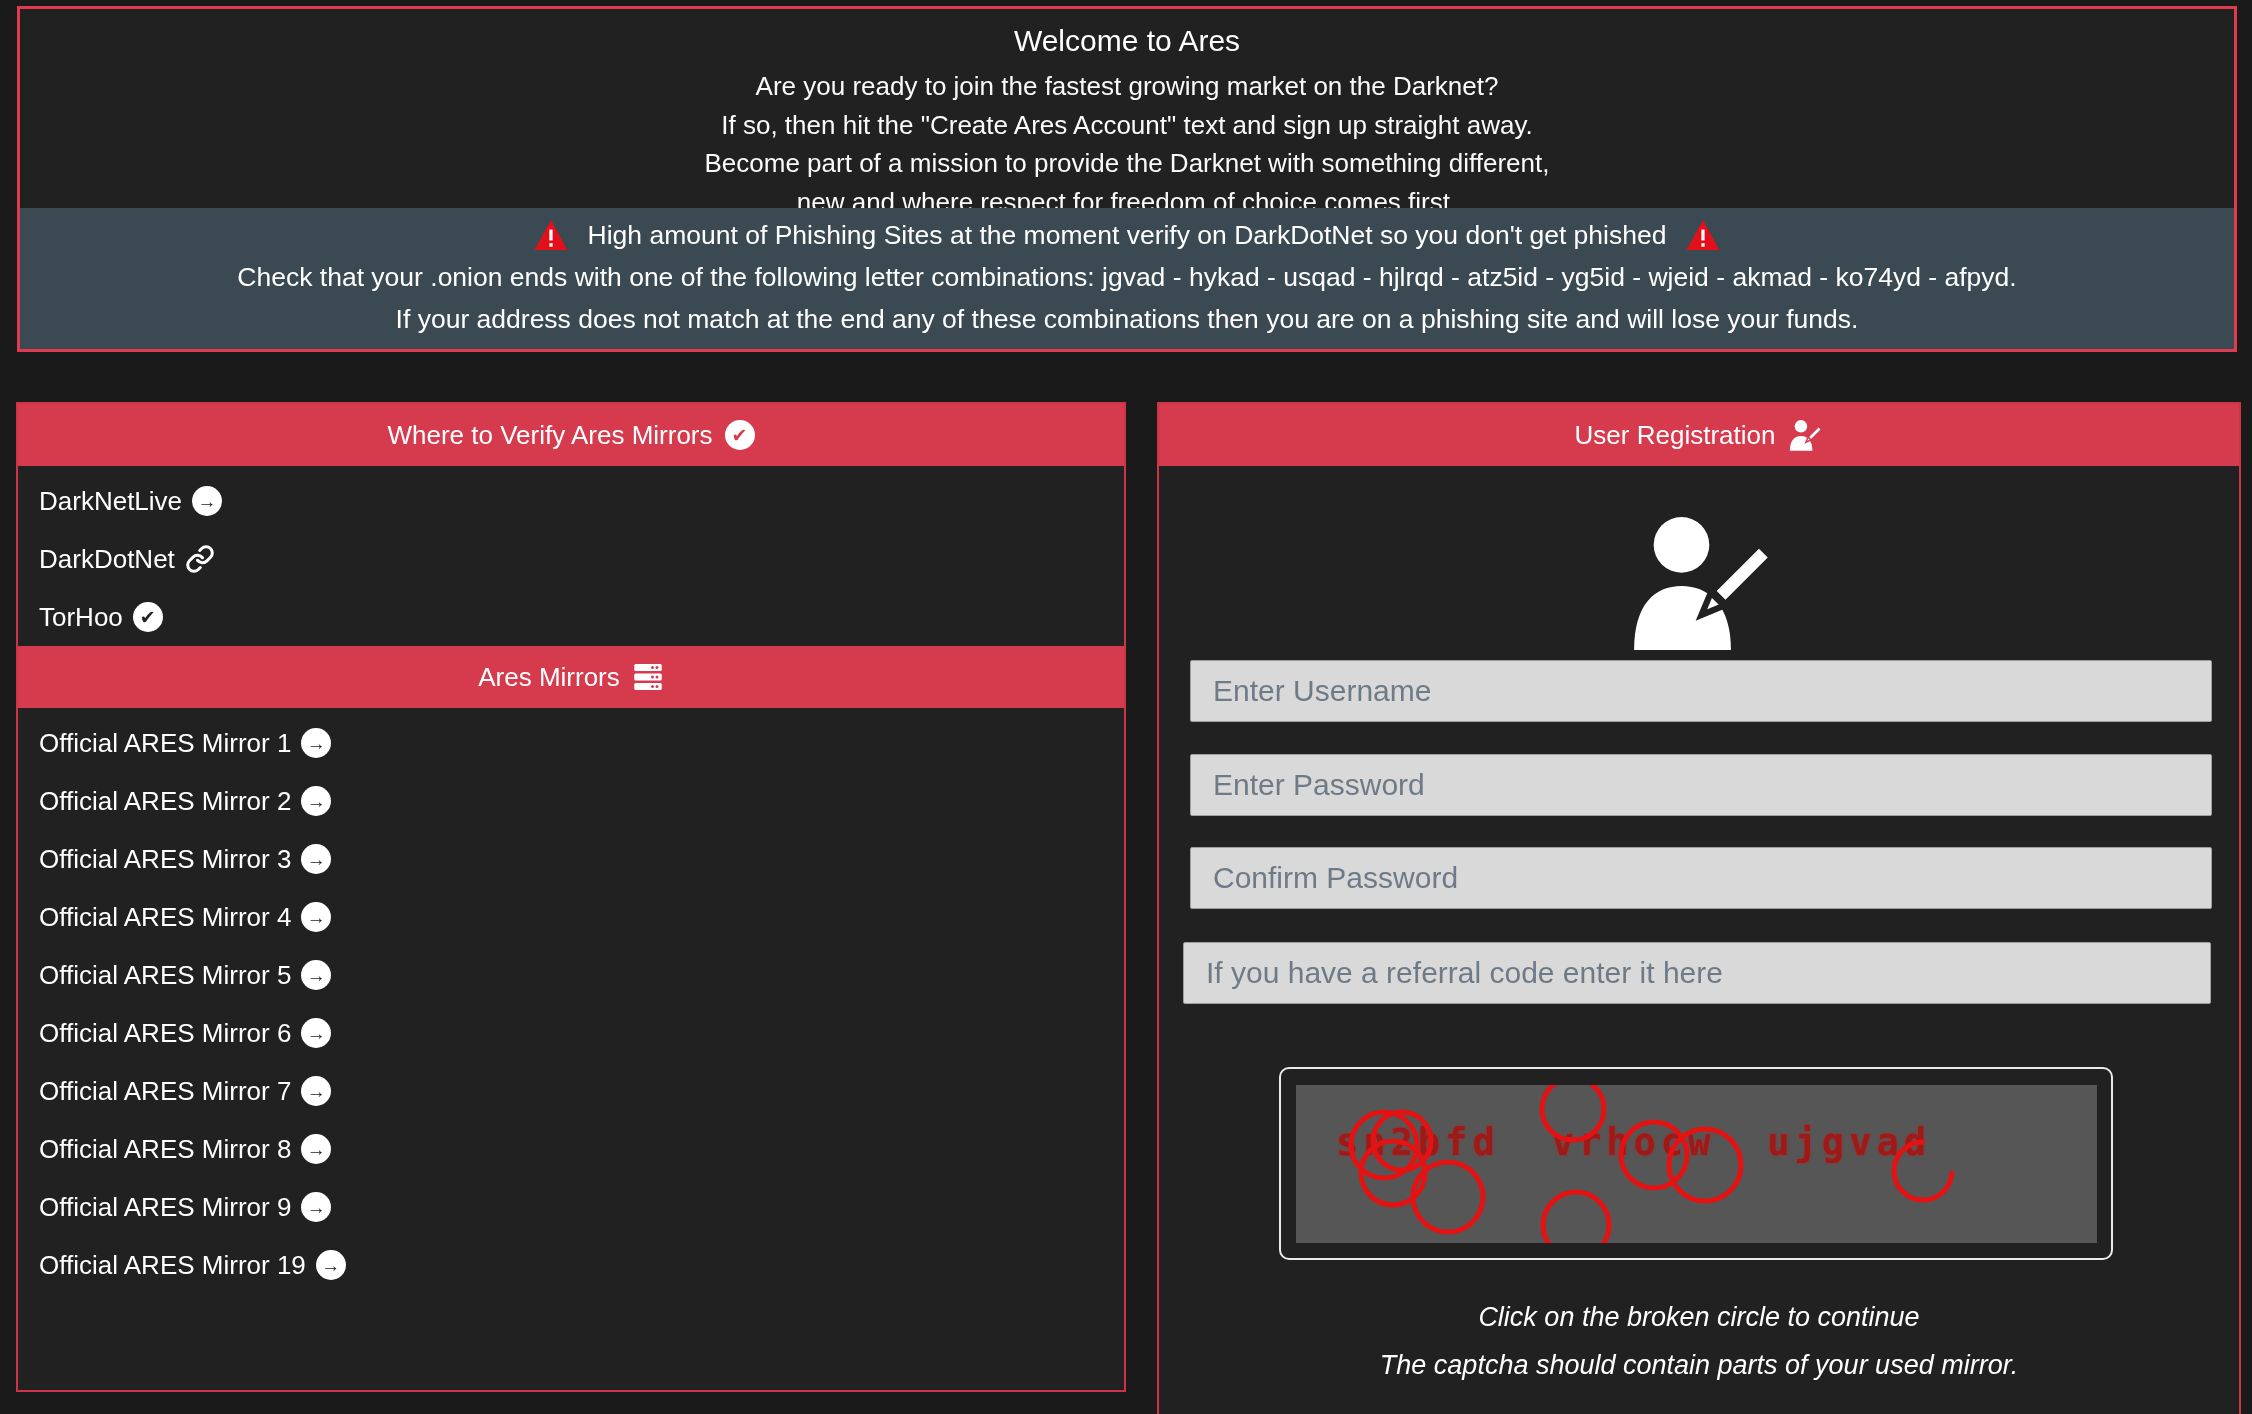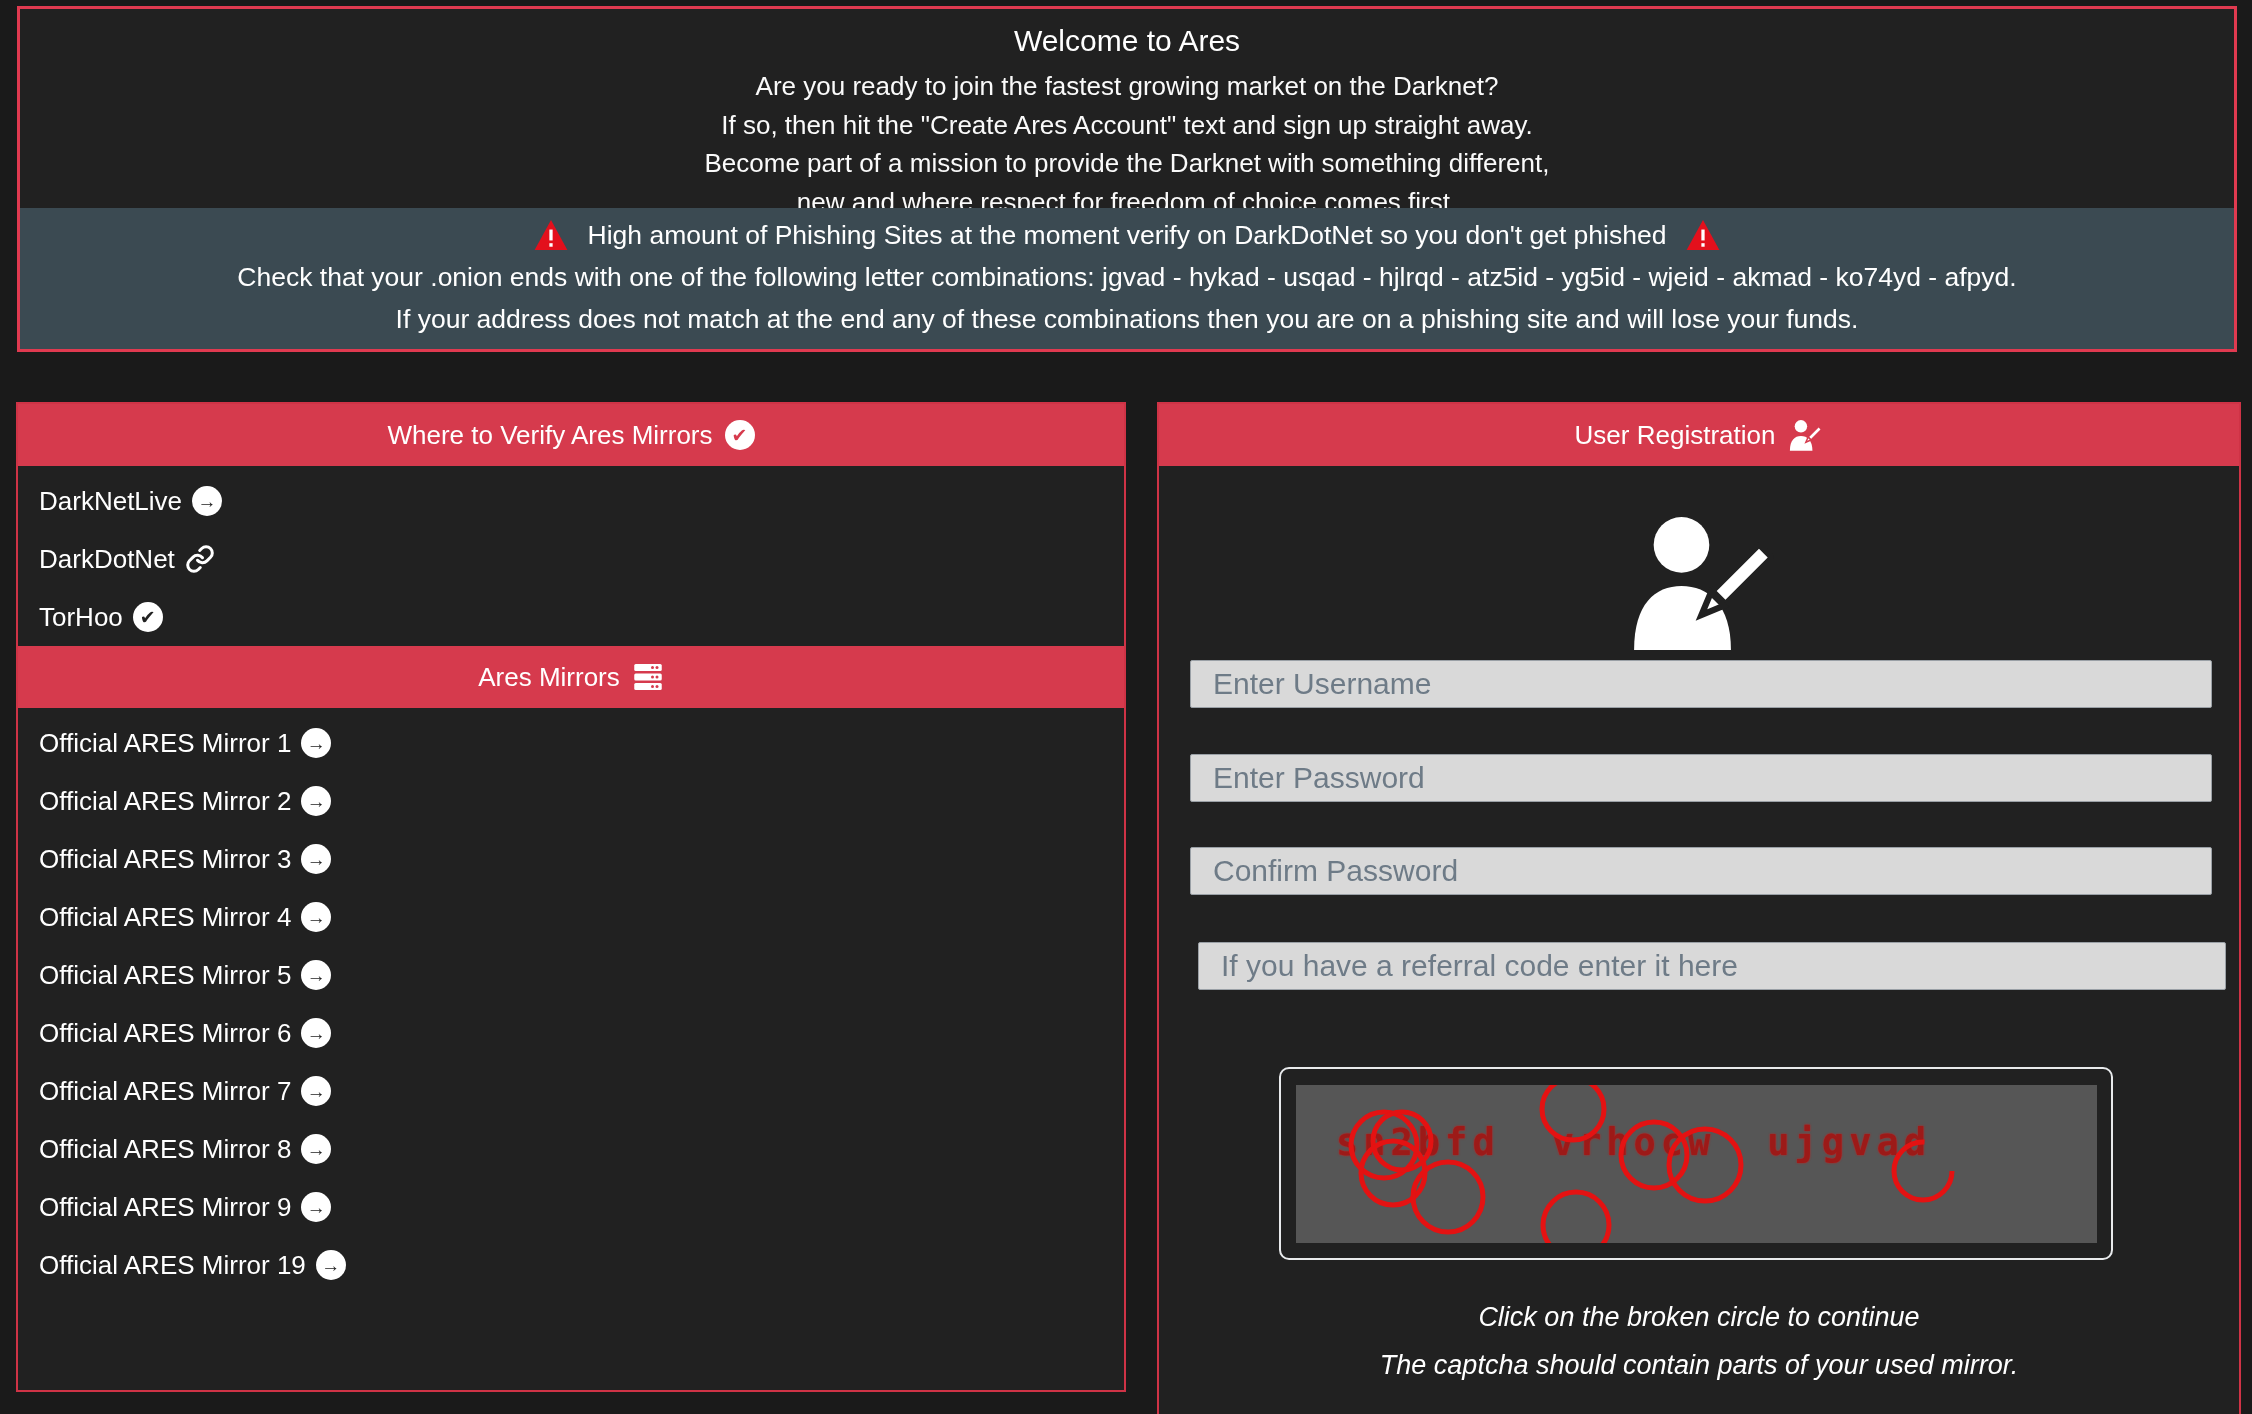--- a/index.html
+++ b/index.html
@@ -47,21 +47,21 @@
     width:30px;height:30px;border-radius:50%;background:#fff;
     display:inline-flex;align-items:center;justify-content:center;flex:0 0 auto;
     color:#212121;font-size:19px;font-weight:bold;line-height:1;
   }
   .disc.on-red{color:#d63a4d;}
   .disc .dot{width:11px;height:11px;border-radius:50%;background:#212121;}
   .svg-icon{display:inline-block;flex:0 0 auto;}
   
   .big-user-icon{display:block;margin:48px auto 0 auto;}
   .reg-input{
-    position:absolute;left:31px;width:1022px;height:48px;box-sizing:border-box;
+    position:absolute;left:31px;width:1022px;height:62px;box-sizing:border-box;
     background:#d9d9d9;border:1px solid #9aa0a6;border-radius:2px;
     font-size:30px;padding:0 0 0 22px;color:#333;outline:none;
     font-family:"Liberation Sans","DejaVu Sans",sans-serif;
   }
   .reg-input::placeholder{color:#6e7b87;opacity:1;}
   .captcha-wrap{
     position:absolute;left:120px;top:663px;width:834px;height:193px;box-sizing:border-box;
     border:2px solid #e8eaec;border-radius:10px;background:#212121;
   }
   .captcha-gray{
@@ -213,21 +213,21 @@
     <path d="M12 132 C12 88 32 70 58 70 C84 70 106 88 106 132 Z" fill="#fff"></path>
     <g transform="rotate(45 112 62)">
       <rect x="104" y="24" width="18" height="64" rx="3" fill="#fff" stroke="#212121" stroke-width="6"></rect>
       <path d="M104 90 L122 90 L113 112 Z" fill="#fff" stroke="#212121" stroke-width="6"></path>
     </g>
   </svg>
 
   <input class="reg-input" style="top: 256px;" type="text" placeholder="Enter Username">
   <input class="reg-input" style="top: 350px;" type="text" placeholder="Enter Password">
   <input class="reg-input" style="top: 443px;" type="text" placeholder="Confirm Password">
-  <input class="reg-input" style="top: 538px; left: 39px; width: 1028px;" type="text" placeholder="If you have a referral code enter it here">
+  <input class="reg-input" style="top: 538px; left: 24px; width: 1028px;" type="text" placeholder="If you have a referral code enter it here">
 
   <div class="captcha-wrap">
     <div class="captcha-gray">
       <div class="captcha-text">
         <span>sn2bfd</span>
         <span>vrhocw</span>
         <span>ujgvad</span>
       </div>
       <svg class="captcha-circles" width="801" height="158" viewBox="0 0 801 158" fill="none" stroke="#e41212" stroke-width="5">
         <circle cx="88" cy="60" r="33"></circle>

